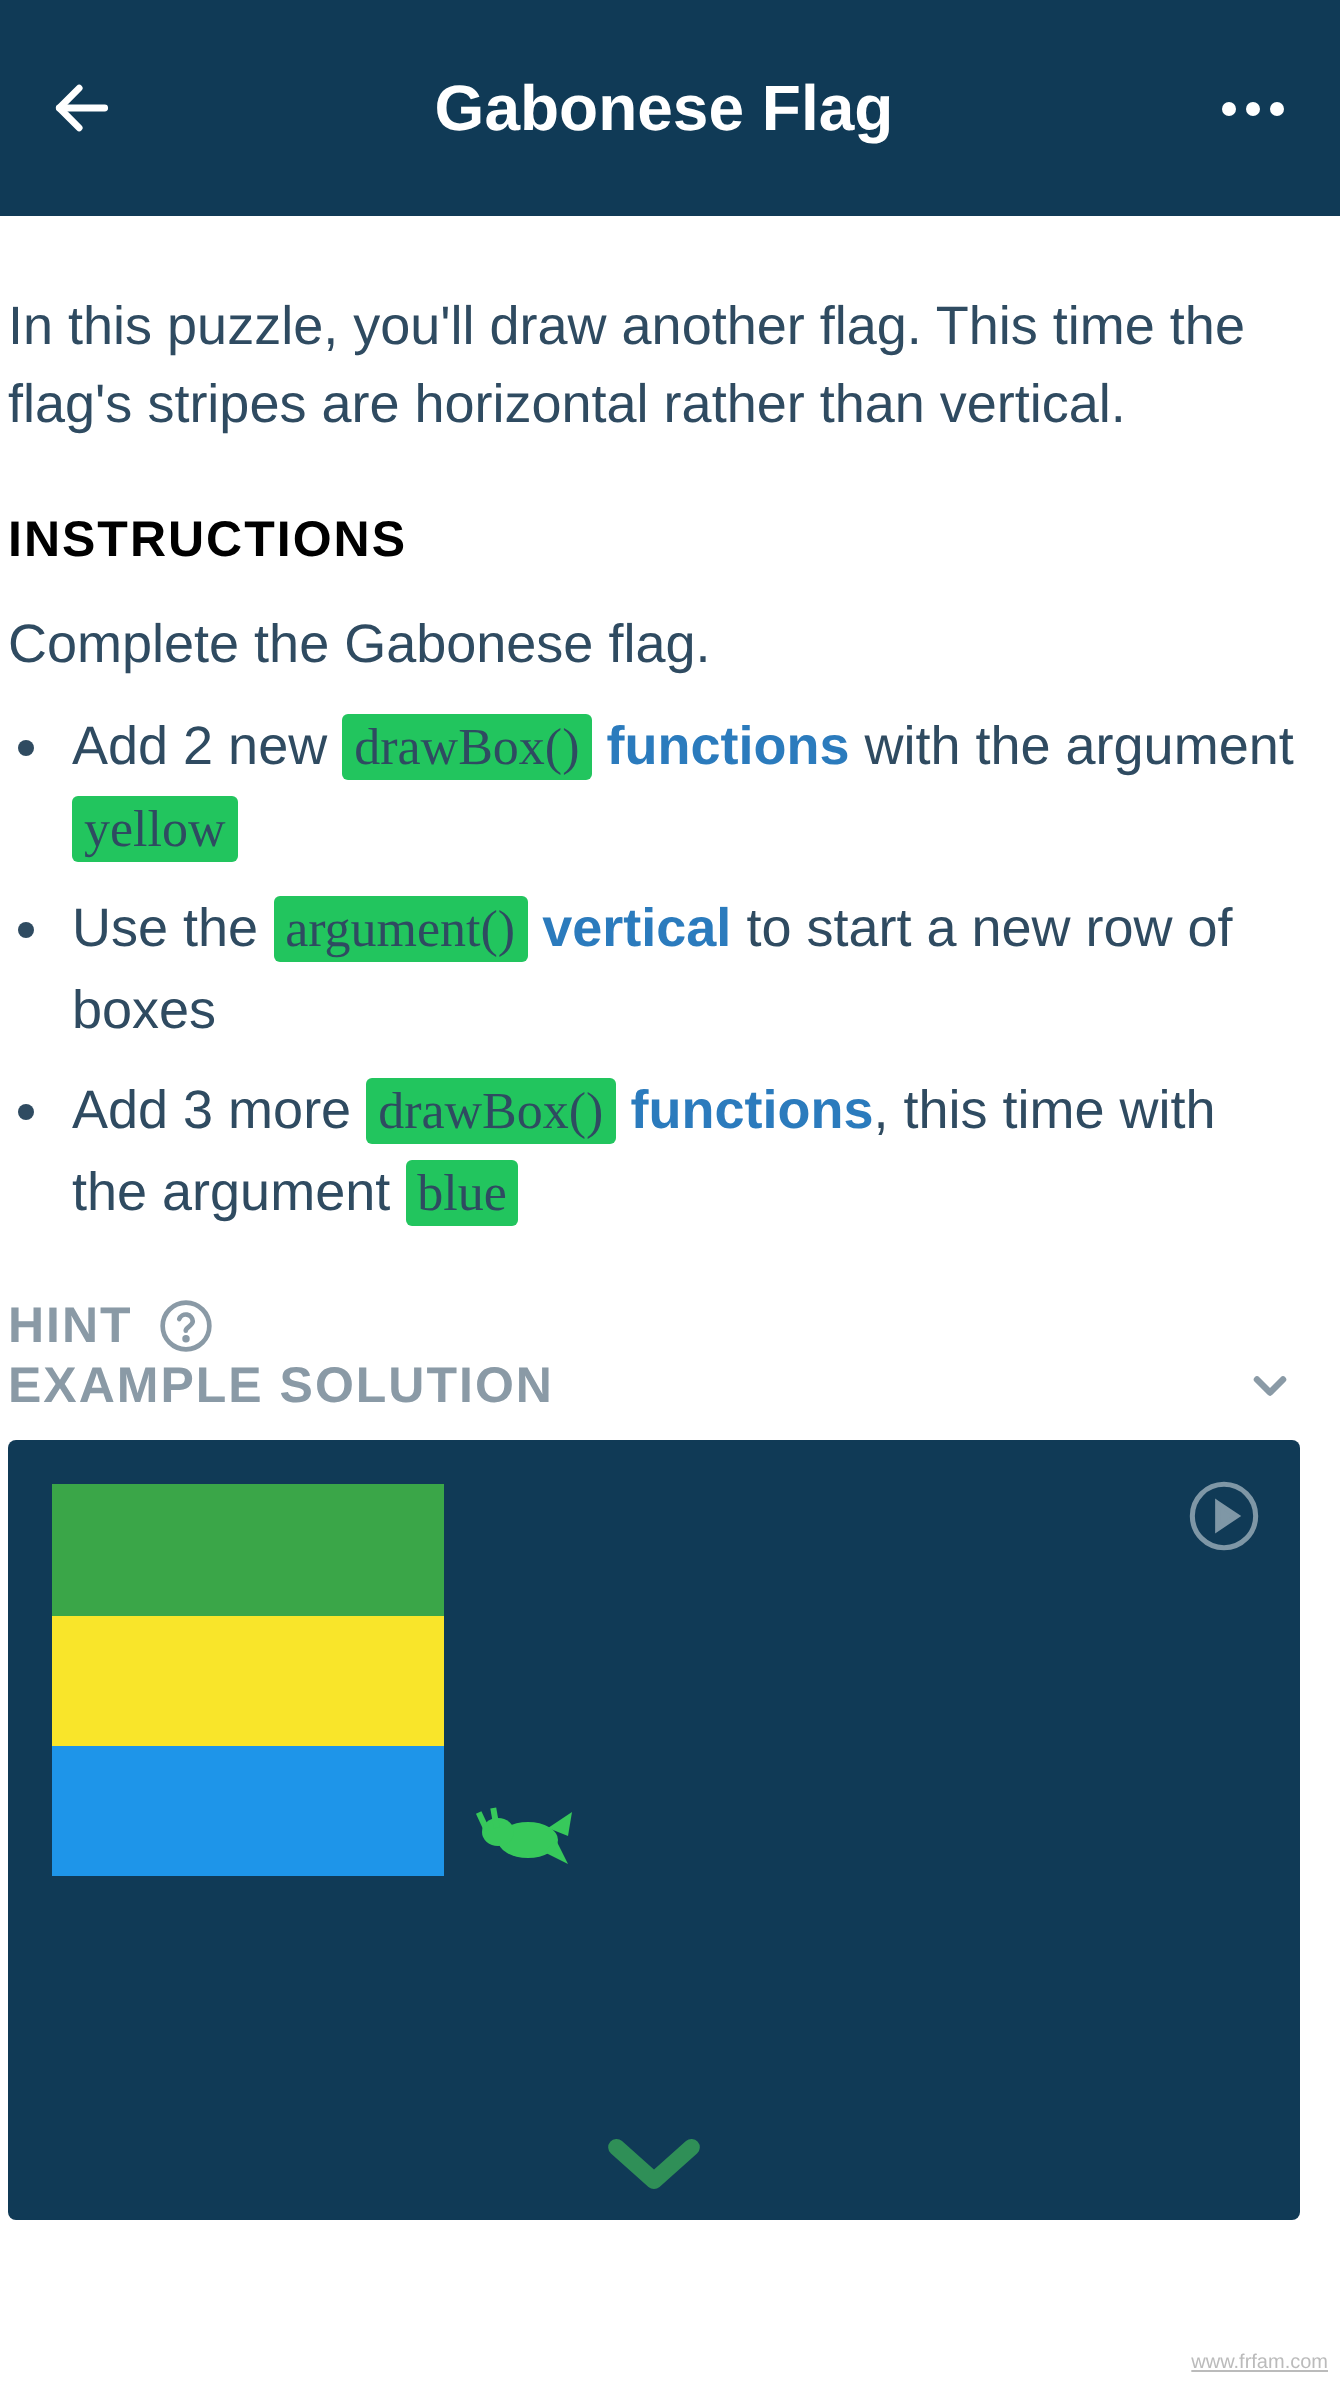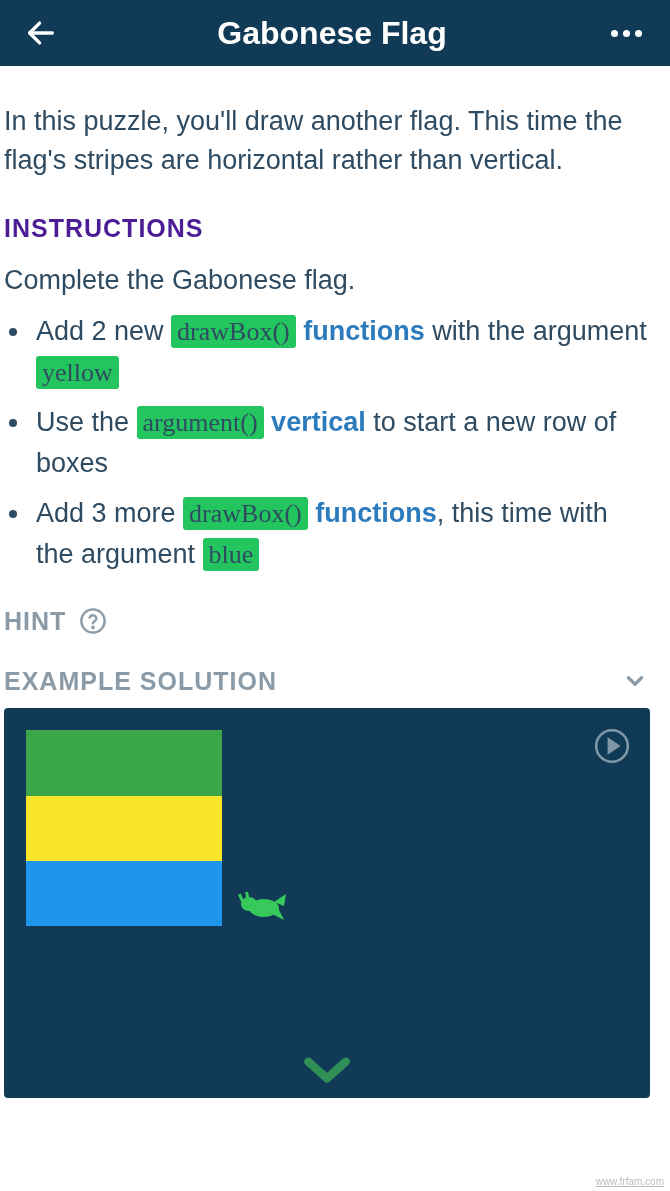--- a/index.html
+++ b/index.html
@@ -1,58 +1,57 @@
 <!DOCTYPE html>
 <html><head>
 <meta charset="utf-8">
 <style>
   * { margin: 0; padding: 0; box-sizing: border-box; }
   html, body { width: 670px; height: 1191px; overflow: hidden; font-family: -apple-system, BlinkMacSystemFont, "Segoe UI", Helvetica, Arial, sans-serif; }
   body { background: #fff; color: #2f4b61; }
 
   .header {
     background: #103a56;
-    height: 66px;
+    height: 108px;
     display: flex;
     align-items: center;
     justify-content: space-between;
     padding: 0 22px;
     color: #fff;
   }
   .back-btn { width: 38px; height: 38px; display:flex; align-items:center; justify-content:center; cursor:pointer; }
   .title { font-size: 32px; font-weight: 700; color: #fff; flex:1; text-align:center; }
   .more-btn { width: 44px; height: 38px; display:flex; align-items:center; justify-content:center; cursor:pointer; gap:5px; }
   .more-btn .dot { width:7px; height:7px; background:#fff; border-radius:50%; }
 
   .content { padding: 36px 20px 0 4px; }
 
   .intro { font-size: 27px; line-height: 1.45; color: #2f4b61; margin-bottom: 34px; }
 
-  .section-heading { font-size: 25px; font-weight: 700; letter-spacing: 1px; color: #4c1d95; margin-bottom: 22px; }
+  .section-heading { font-size: 25px; font-weight: 700; letter-spacing: 1px; color: #000000; margin-bottom: 22px; }
 
   .task { font-size: 27px; color: #2f4b61; margin-bottom: 15px; }
 
   ul.steps { list-style: disc; padding-left: 28px; margin-bottom: 32px; }
   ul.steps li { font-size: 27px; line-height: 1.5; color: #2f4b61; margin-bottom: 10px; padding-left: 4px; }
 
   code.inline {
     font-family: Liberation Serif, serif;
     background: #22c55e;
     padding: 2px 6px;
     border-radius: 3px;
     font-size: 26px;
     color: #2f4b61;
   }
   .kw { color: #2b7bbd; font-weight: 600; }
 
   .hint-row {
     display: flex;
     align-items: center;
     gap: 12px;
-    margin-bottom: 30px;
   }
   .hint-label { font-size: 25px; font-weight: 700; color: #8a9aa6; letter-spacing: 1px; }
   .hint-reveal { font-size: 25px; color: #b2bdc4; flex:1; }
   .help-icon { width:30px; height:30px; display:flex; align-items:center; justify-content:center; }
 
   .example-row {
     display:flex; align-items:flex-end; justify-content:space-between;
     margin-bottom: 12px;
   }
   .example-label { font-size: 25px; font-weight: 700; color: #8a9aa6; letter-spacing: 1px; }

